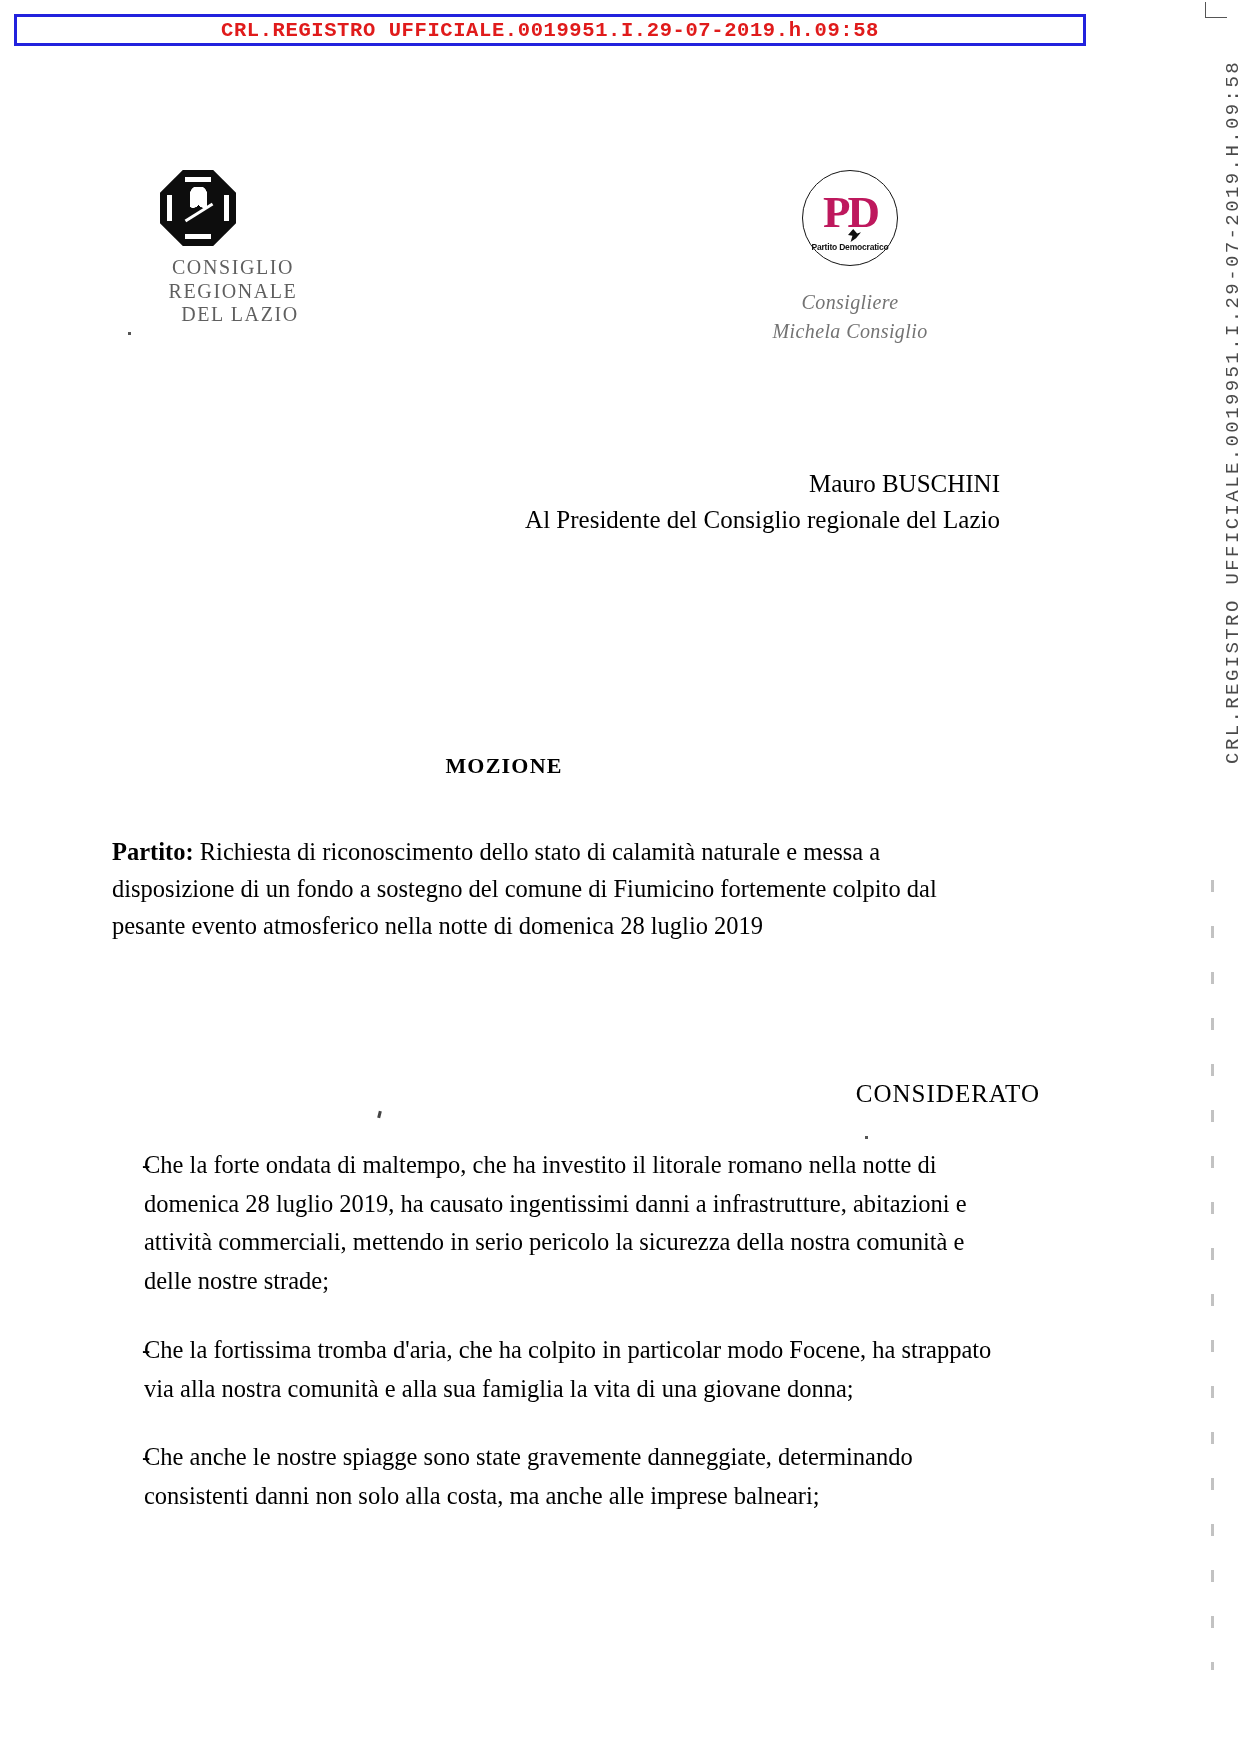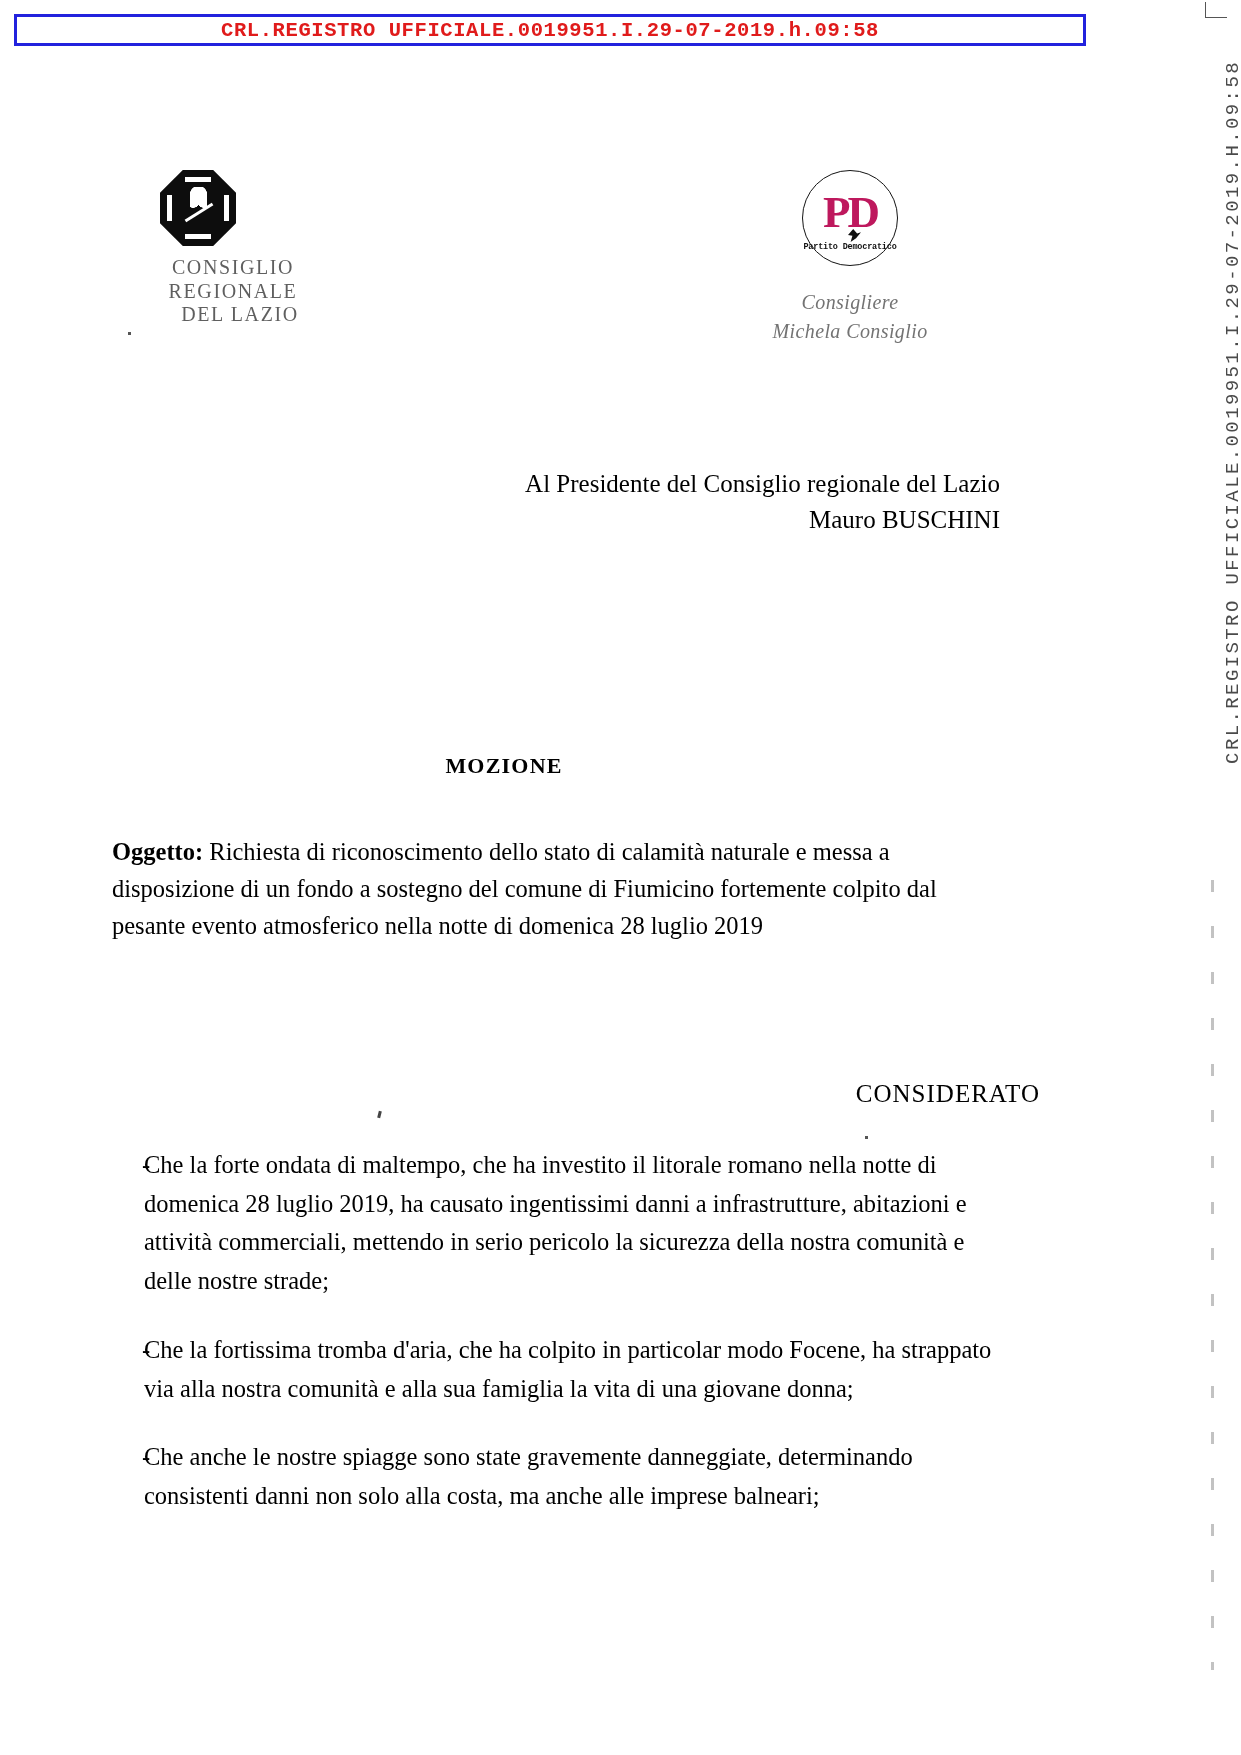--- a/index.html
+++ b/index.html
@@ -215,21 +215,21 @@
     width: 13px;
     height: 13px;
     background: #111;
     clip-path: polygon(40% 0%, 70% 35%, 100% 25%, 62% 72%, 20% 100%, 34% 52%, 0% 46%);
   }
   .pd-sub {
     position: absolute;
     left: 0;
     right: 0;
     top: 71px;
-    font-family: Liberation Mono, monospace;
+    font-family: Liberation Sans, sans-serif;
     font-weight: bold;
     font-size: 8.5px;
     letter-spacing: -0.2px;
     color: #111;
   }
   .pd-sign {
     margin-top: 22px;
     font-style: italic;
     font-size: 20px;
     line-height: 1.45;
@@ -364,28 +364,28 @@
       </div>
       <div class="pd-sign">
         <div>Consigliere</div>
         <div>Michela Consiglio</div>
       </div>
     </div>
 
   </div>
 
   <div class="addressee">
+    <div>Mauro BUSCHINI</div>
     <div>Al Presidente del Consiglio regionale del Lazio</div>
-    <div>Mauro BUSCHINI</div>
   </div>
 
   <div class="title-mozione">MOZIONE</div>
 
   <div class="oggetto">
-    <b>Oggetto:</b><span> Richiesta di riconoscimento dello stato di calamità naturale e messa a disposizione di un fondo a sostegno del comune di Fiumicino fortemente colpito dal pesante evento atmosferico nella notte di domenica 28 luglio 2019</span>
+    <b>Partito:</b><span> Richiesta di riconoscimento dello stato di calamità naturale e messa a disposizione di un fondo a sostegno del comune di Fiumicino fortemente colpito dal pesante evento atmosferico nella notte di domenica 28 luglio 2019</span>
   </div>
 
   <div class="title-considerato">CONSIDERATO</div>
   <div class="speck-a"></div>
   <div class="speck-b"></div>
 
   <div class="bullets">
     <div class="bullet">
       <div class="bullet-dash">-</div>
       <div class="bullet-text">Che la forte ondata di maltempo, che ha investito il litorale romano nella notte di domenica 28 luglio 2019, ha causato ingentissimi danni a infrastrutture, abitazioni e attività commerciali, mettendo in serio pericolo la sicurezza della nostra comunità e delle nostre strade;</div>

